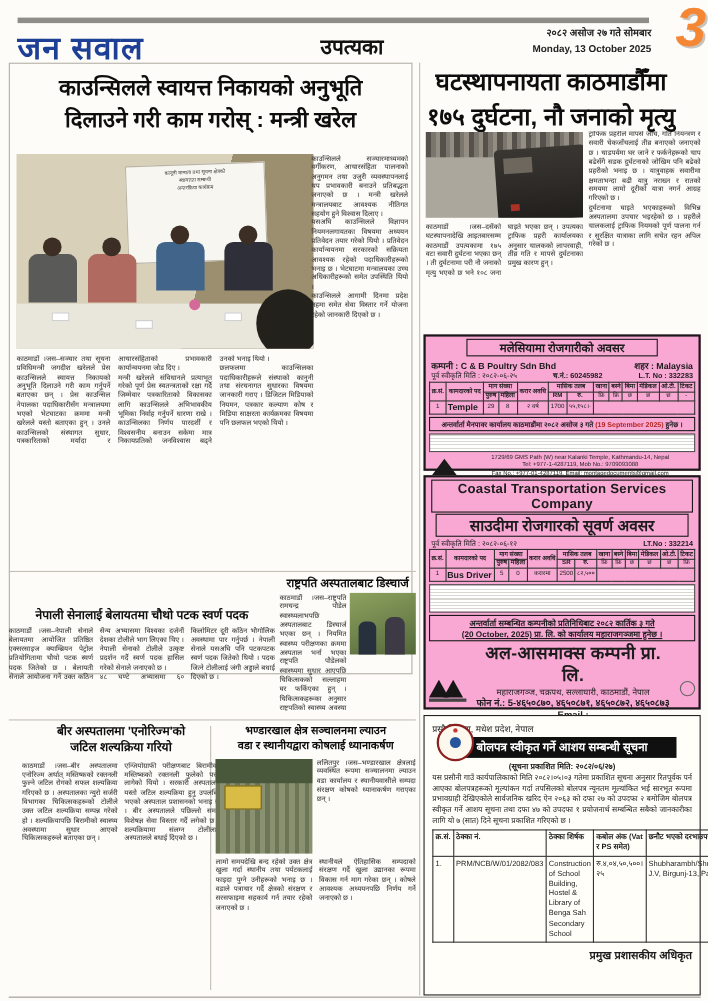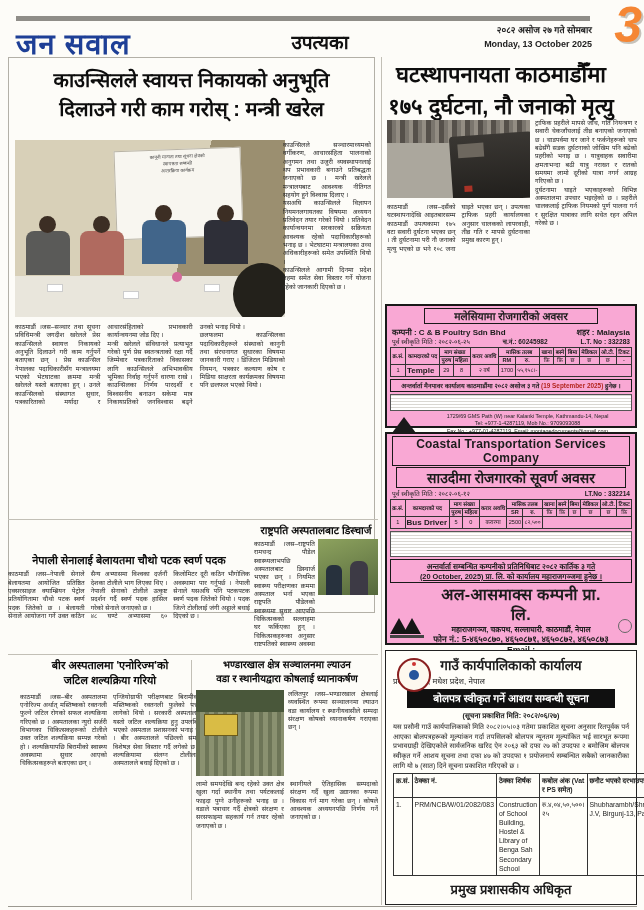--- a/index.html
+++ b/index.html
@@ -127,21 +127,21 @@
   .eagle::after { content:""; position:absolute; left:9px; bottom:1px; width:10px; height:7px; background:#a32323; }
   .mtn { width:34px; height:24px; position:relative; }
   .mtn::before, .mtn::after { content:""; position:absolute; bottom:4px; width:0; height:0;
                    border-left:9px solid transparent; border-right:9px solid transparent;
                    border-bottom:16px solid #161616; }
   .mtn::before { left:0; } .mtn::after { left:13px; }
   .mtn i { position:absolute; bottom:0; left:0; width:100%; height:3px; background:#444; }
   .stamp { width:14px; height:14px; border:1px solid #666; border-radius:50%; }
   .blackbar { margin-top:2px; background:#2b2b2b; color:#fff; text-align:center;
               font-size:6.8px; font-weight:bold; font-style:italic; padding:1.5px 0; }
-  .addr8 { font-size:7.6px; font-weight:bold; }
+  .addr8 { font-size:7.6px; font-weight:normal; }
   .phone9 { font-size:8.6px; font-weight:bold; }
 
   
   .notice { position:absolute; left:385px; top:650px; width:252px; height:255px;
             border:1.5px solid #222; background:#fffef9; padding:4px 7px; }
   .emblem { position:absolute; left:9px; top:7px; width:38px; height:42px; }
   .emblem .ring { width:34px; height:34px; margin:0 auto; border:2px solid #8a2020; border-radius:50%;
                   position:relative; background:#fdf8ee; }
   .emblem .ring::before { content:""; position:absolute; left:10px; top:10px; width:10px; height:10px;
                           border-radius:50%; background:#27559c; }
@@ -151,21 +151,21 @@
   .notice-h2 { text-align:center; font-size:13.5px; font-weight:bold; margin-top:1px; }
   .notice-h3 { text-align:left; font-size:8px; margin-top:1px; }
   .notice-band { background:#101010; color:#fff; font-weight:bold; font-size:10.5px; text-align:center;
                  margin:3px 14px 2px; padding:2px 0 3px; }
   .notice-date { text-align:center; font-size:7.2px; font-weight:bold; }
   .notice-para { font-size:6.9px; line-height:1.4; text-align:justify; margin-top:2px; }
   table.ntab { width:100%; border-collapse:collapse; margin-top:3px; }
   table.ntab th, table.ntab td { border:0.8px solid #333; font-size:6.8px; padding:2px 2px;
                                  vertical-align:top; text-align:left; line-height:1.35; }
   table.ntab th { font-weight:bold; }
-  .notice-sign { text-align:center; font-size:13px; font-weight:bold; margin-top:4px; }
+  .notice-sign { text-align:right; font-size:10px; font-weight:bold; margin-top:4px; }
 
   .botrule { position:absolute; left:8px; top:906px; width:629px; height:1px; background:#9b9890; }
 </style>
 </head>
 <body>
 
 <div class="page">
 
   <div class="toprule"></div>
   <div class="paper-name">जन सवाल</div>
@@ -382,21 +382,20 @@
       </div>
       <div class="stamp"></div>
     </div>
     <div class="blackbar">www.jobs4hunt.com is the road to your succes in your carrer</div>
   </div>
 
   <div class="notice">
     <div class="emblem">
         <div class="ring"></div>
       </div>
-    <div class="notice-h2">गाउँ कार्यपालिकाको कार्यालय</div>
     <div class="notice-h3">प्रसौनी, बारा, मधेश प्रदेश, नेपाल</div>
     <div class="notice-band">बोलपत्र स्वीकृत गर्ने आशय सम्बन्धी सूचना</div>
     <div class="notice-date">(सूचना प्रकाशित मिति: २०८२/०६/२७)</div>
     <div class="notice-para">यस प्रसौनी गाउँ कार्यपालिकाको मिति २०८२।०५।०३ गतेमा प्रकाशित सूचना अनुसार रितपूर्वक पर्न आएका बोलपत्रहरूको मूल्यांकन गर्दा तपसिलको बोलपत्र न्यूनतम मूल्यांकित भई सारभूत रूपमा प्रभावग्राही देखिएकोले सार्वजनिक खरिद ऐन २०६३ को दफा २७ को उपदफा २ बमोजिम बोलपत्र स्वीकृत गर्ने आशय सूचना तथा दफा ४७ को उपदफा १ प्रयोजनार्थ सम्बन्धित सबैको जानकारीका लागि यो ७ (सात) दिने सूचना प्रकाशित गरिएको छ ।</div>
     <table class="ntab">
       <tbody>
           <tr>
         <th style="width:8%">क्र.सं.</th>
         <th style="width:20%">ठेक्का नं.</th>
         <th style="width:30%">ठेक्का शिर्षक</th>

